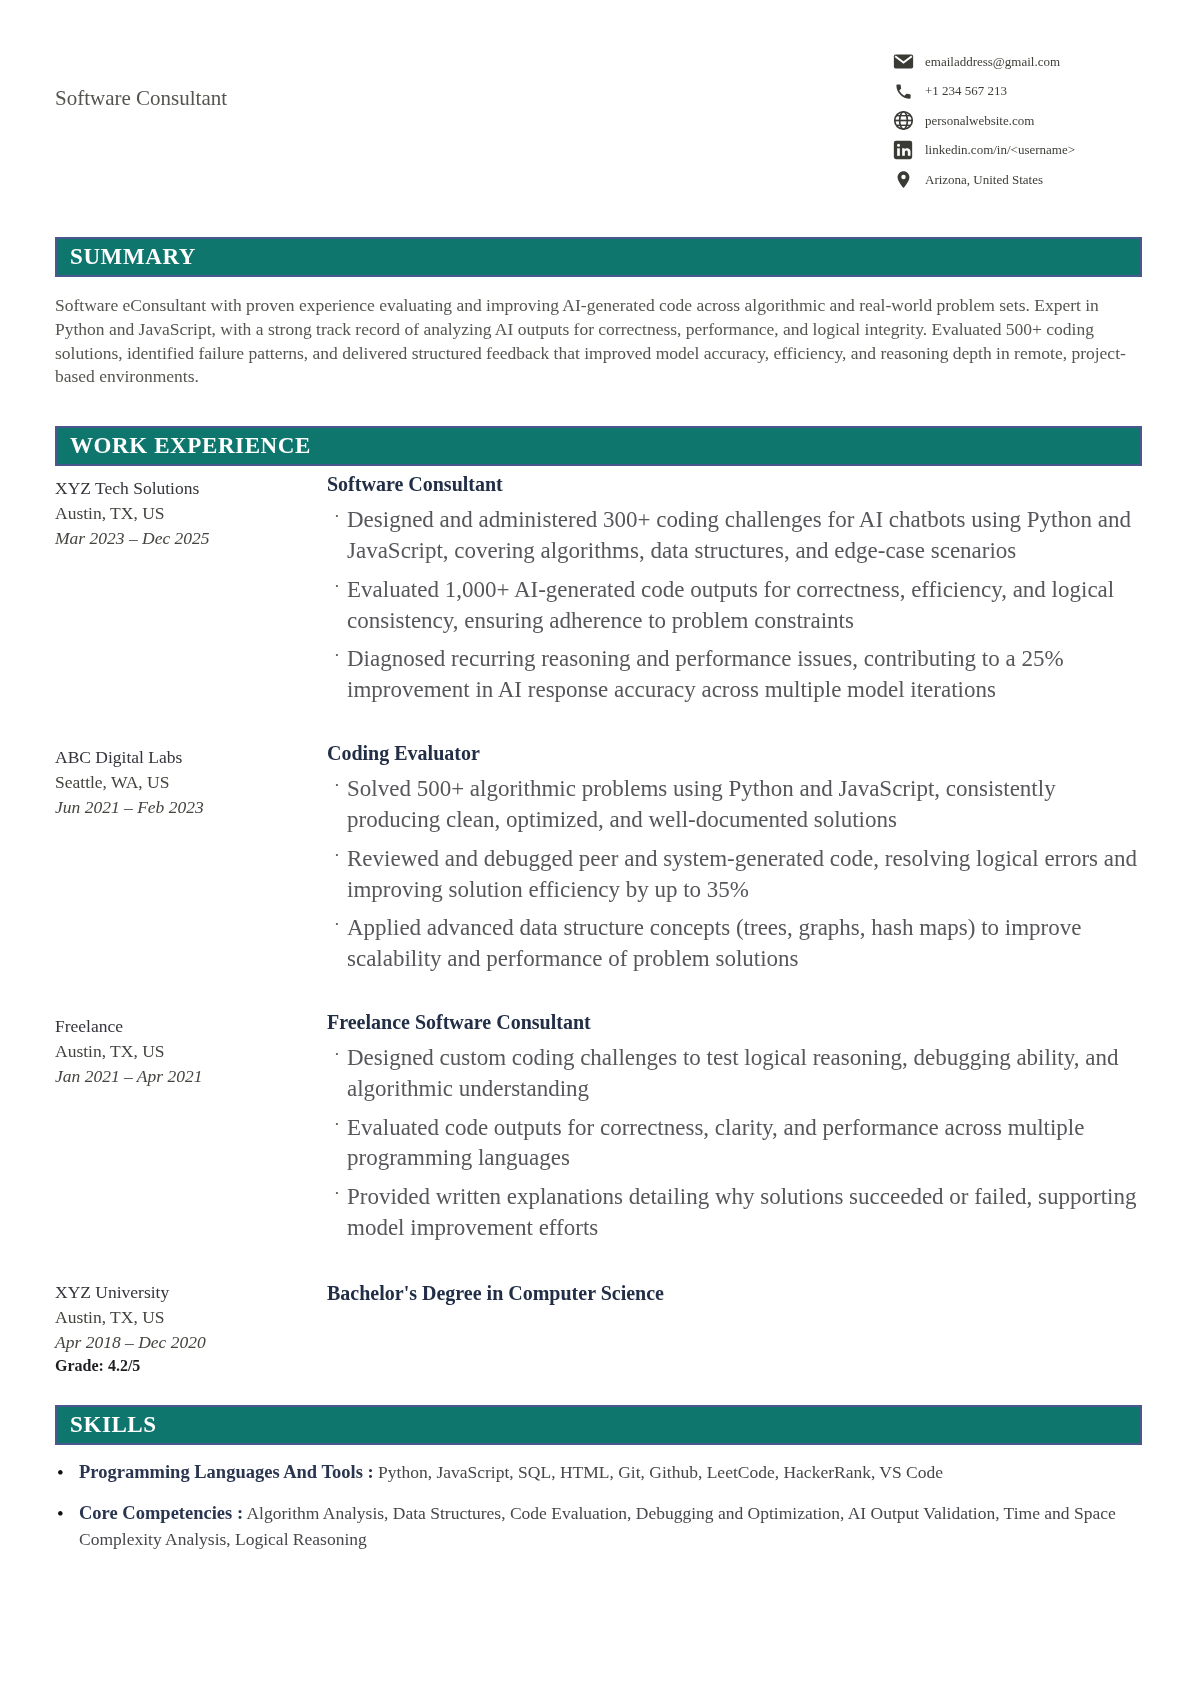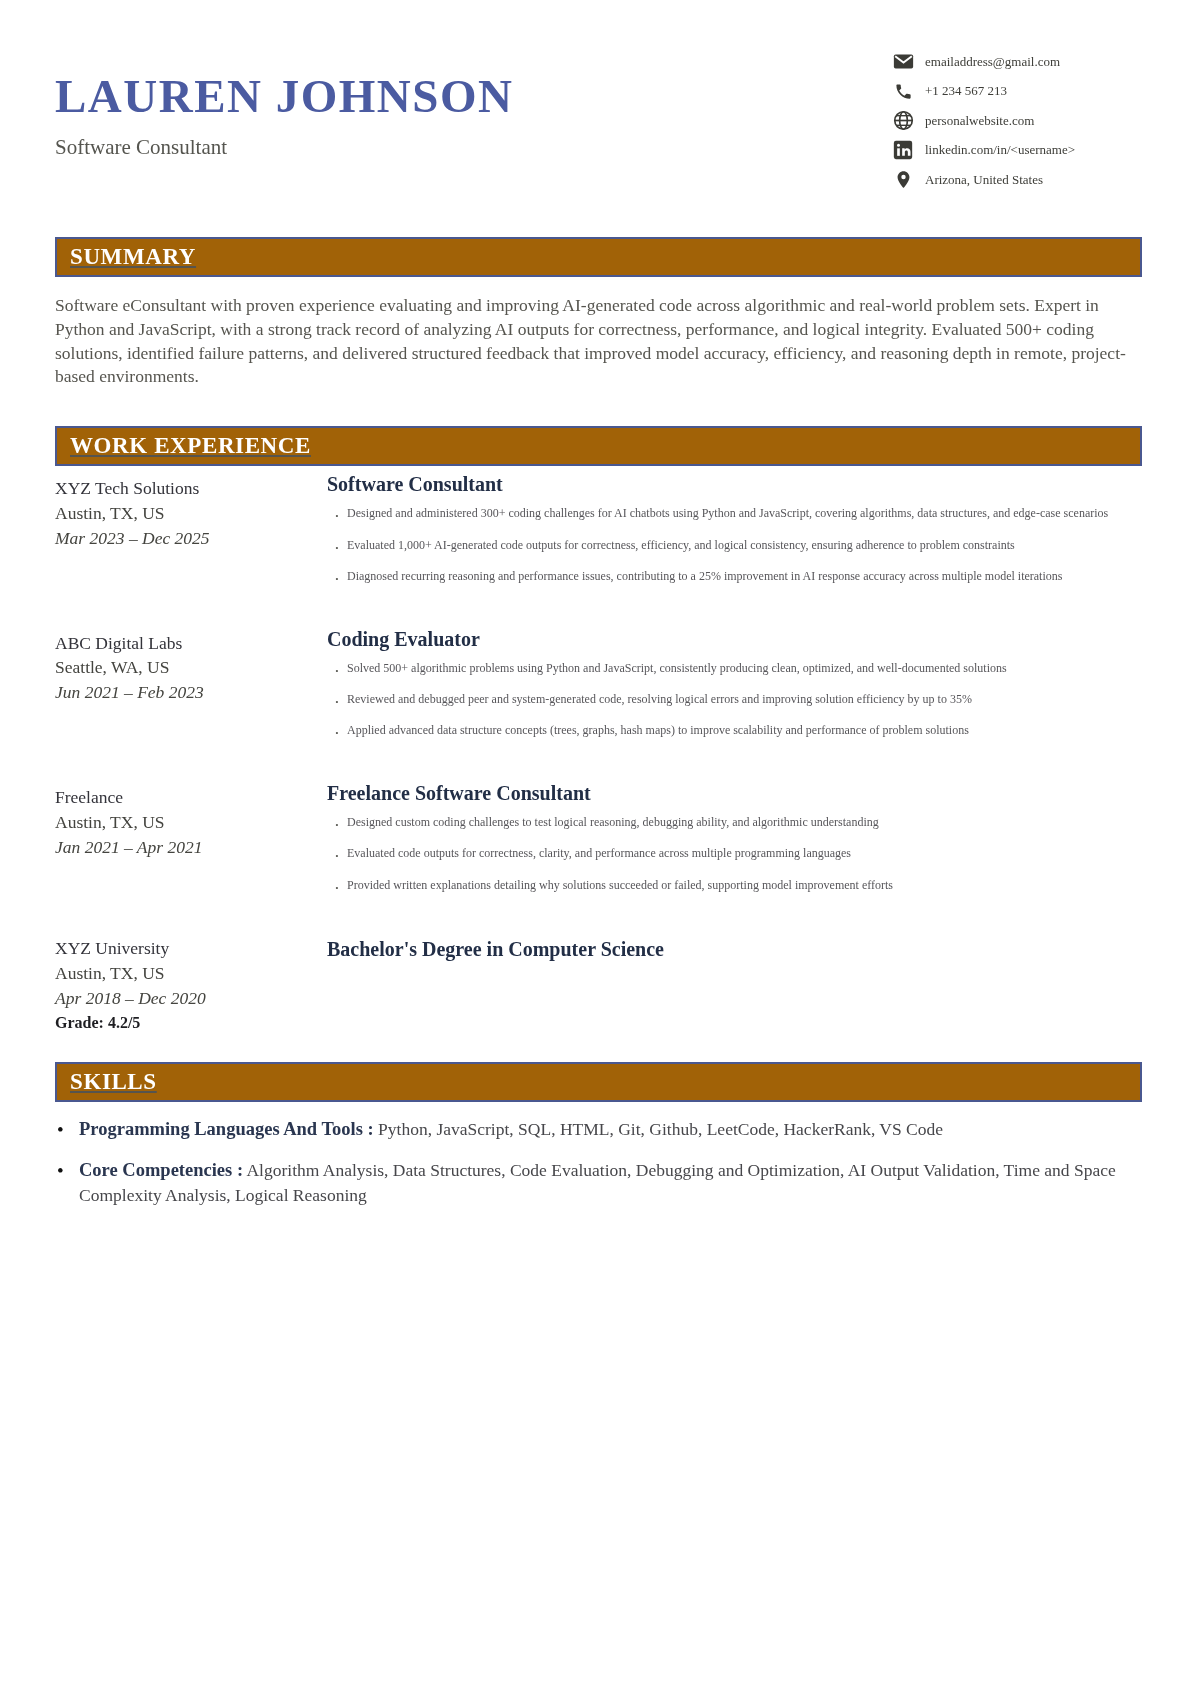--- a/index.html
+++ b/index.html
@@ -21,22 +21,22 @@
   }
   .job-title { margin-top:14px; font-size:21px; color:#55554f; }
   .contact { display:flex; flex-direction:column; gap:8.5px; padding-top:5px; min-width:250px; }
   .contact-row { display:flex; align-items:center; gap:11px; }
   .contact-row .cicon { width:22px; height:21px; display:flex; align-items:center; justify-content:center; flex:0 0 22px; }
   .contact-row .ctext { font-size:13px; color:#3d3d38; }
 
   
   .bar {
     margin-left:55px; margin-right:58px;
-    background:#a16207; border:2px solid #4a5890;
-    height:40px; display:flex; align-items:center; padding:0 13px;text-decoration:underline;
+    background:#0f766e; border:2px solid #4a5890;
+    height:40px; display:flex; align-items:center; padding:0 13px;
   }
   .bar .bar-label {
     color:#ffffff; font-weight:bold; font-size:23px; letter-spacing:0.6px;
   }
 
   
   .bar-summary { margin-top:47px; }
   .summary-text {
     margin-top:17px; font-size:17.5px; line-height:1.36; color:#56554f;
   }
@@ -46,21 +46,21 @@
   .jobs { margin-top:7px; }
   .job { display:flex; margin-bottom:28px; }
   .job-left { width:272px; flex:0 0 272px; padding-top:3px; }
   .job-company { font-size:17.5px; color:#33333a; line-height:1.42; }
   .job-location { font-size:17.5px; color:#44443f; line-height:1.42; }
   .job-dates { font-size:17.5px; font-style:italic; color:#44443f; line-height:1.42; }
   .job-right { flex:1; }
   .job-role { font-size:20px; font-weight:bold; color:#222e46; margin-bottom:9px; }
   .jbullet { display:flex; margin-bottom:8px; }
   .jbullet .dot { flex:0 0 20px; text-align:center; color:#55554f; font-size:17.5px; line-height:1.34; }
-  .jbullet .btext { font-size:12px; color:#57565a; line-height:1.34; }
+  .jbullet .btext { font-size:23px; color:#57565a; line-height:1.34; }
 
   
   .bar-edu { margin-top:17px; }
   .edu-row { display:flex; margin-top:9px; }
   .edu-left { width:272px; flex:0 0 272px; }
   .edu-school { font-size:17.5px; color:#33333a; line-height:1.42; }
   .edu-location { font-size:17.5px; color:#44443f; line-height:1.42; }
   .edu-dates { font-size:17.5px; font-style:italic; color:#44443f; line-height:1.42; }
   .edu-grade { font-size:16px; font-weight:bold; color:#1e1e22; line-height:1.5; }
   .edu-degree { font-size:20px; font-weight:bold; color:#222e46; padding-top:2px; }
@@ -75,21 +75,20 @@
 
   svg { display:block; }
 </style>
 </head>
 <body>
 
 <div class="page">
 
   <div class="header">
     <div class="identity">
-      <div class="name">LAUREN JOHNSON</div>
       <div class="job-title">Software Consultant</div>
     </div>
 
     <div class="contact">
 
       <div class="contact-row">
         <span class="cicon">
           <svg width="21" height="21" viewBox="0 0 24 24">
             <rect x="1" y="4" width="22" height="16" rx="2" fill="#3b3b36"></rect>
             <polyline points="2.5,6 12,13.2 21.5,6" fill="none" stroke="#ffffff" stroke-width="2.2"></polyline>

